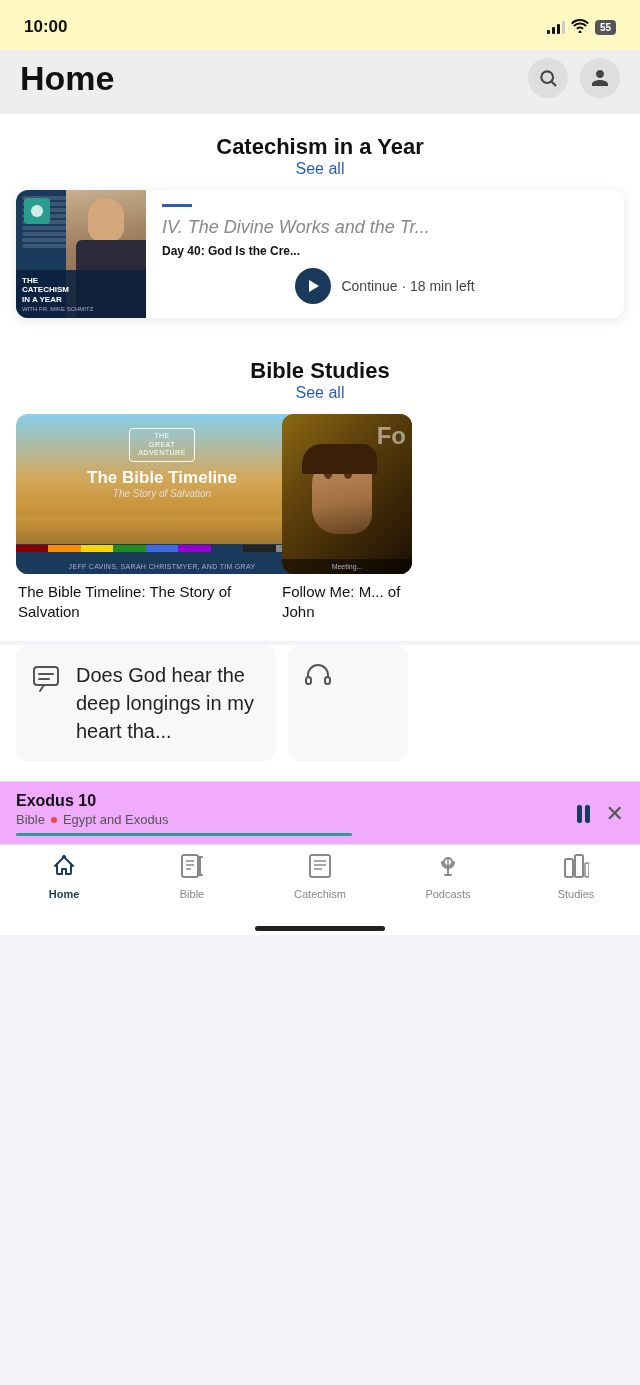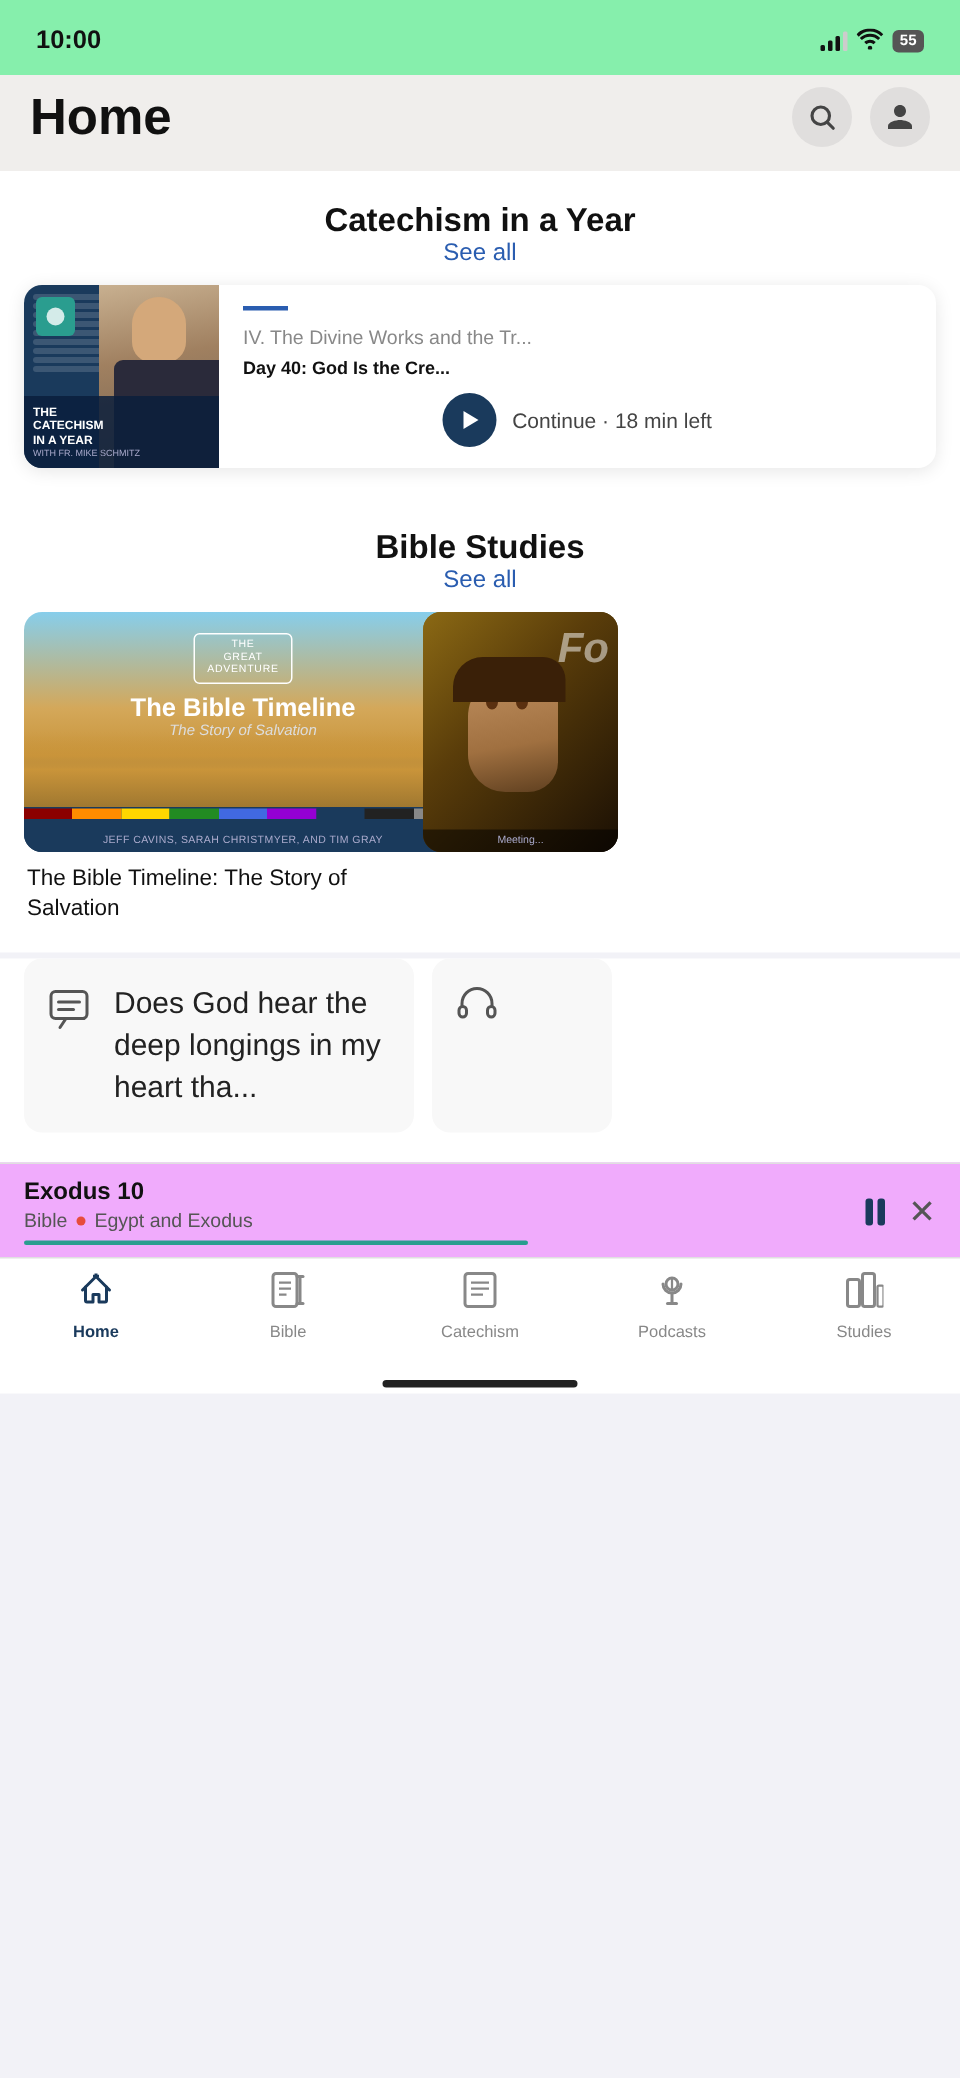--- a/index.html
+++ b/index.html
@@ -8,21 +8,21 @@
       width: 640px;
       min-height: 1385px;
       font-family: -apple-system, BlinkMacSystemFont, 'Segoe UI', sans-serif;
       background: #f2f2f7;
       position: relative;
       overflow-x: hidden;
     }
 
     
     .status-bar {
-      background: #86efac;
+      background: #fef9c3;
       display: flex;
       align-items: center;
       justify-content: space-between;
       padding: 12px 24px 8px;
       height: 50px;
     }
     .status-time {
       font-size: 17px;
       font-weight: 600;
       color: #111;
@@ -184,22 +184,23 @@
       justify-content: center;
       gap: 6px;
     }
     .catechism-divider {
       width: 30px;
       height: 3px;
       background: #2a5db0;
       margin-bottom: 4px;
     }
     .catechism-subtitle {
-      font-size: 13px;
+      font-size: 18px;
       color: #888;
+      font-style: italic;
     }
     .catechism-episode {
       font-size: 12px;
       font-weight: 700;
       color: #111;
       line-height: 1.2;
     }
     .catechism-continue {
       display: flex;
       align-items: center;
@@ -635,24 +636,25 @@
             <div style="position:absolute;top:0;left:0;right:0;bottom:0;background:linear-gradient(135deg,#8B6914 0%,#5a3d0a 40%,#1a0f04 100%);"></div>
             <div style="position:relative;z-index:2;text-align:right;padding-right:10px;">
 
               <div style="width:60px;height:80px;background:linear-gradient(170deg,#c09060 0%,#a07040 60%,#604020 100%);border-radius:30px 20px 20px 25px;position:relative;">
                 <div style="position:absolute;top:15px;left:12px;width:8px;height:10px;background:#5a3010;border-radius:50%;"></div>
                 <div style="position:absolute;top:15px;left:32px;width:8px;height:10px;background:#5a3010;border-radius:50%;"></div>
 
                 <div style="position:absolute;top:-10px;left:-10px;right:-5px;height:30px;background:#3a2008;border-radius:20px 15px 0 0;"></div>
               </div>
             </div>
-            <div style="position:absolute;right:6px;top:8px;font-size:28px;font-weight:700;color:rgba(255,255,255,0.5);font-style:italic;">Fo</div>
+            <div style="position:absolute;right:6px;top:8px;font-size:24px;font-weight:700;color:rgba(255,255,255,0.5);">Fo</div>
             <div style="position:absolute;bottom:0;left:0;right:0;background:rgba(0,0,0,0.5);padding:4px;text-align:center;font-size:7px;color:#aac;">Meeting...</div>
           </div>
         </div>
+        <div class="second-study-title">Follow Me: M... of John</div>
       </div>
     </div>
   </div>
 
   <div class="bible-answers-section">
     <div class="bible-answers-scroll">
 
       <div class="answer-card">
         <div class="answer-icon">
           <svg width="32" height="32" viewBox="0 0 32 32" fill="none">

